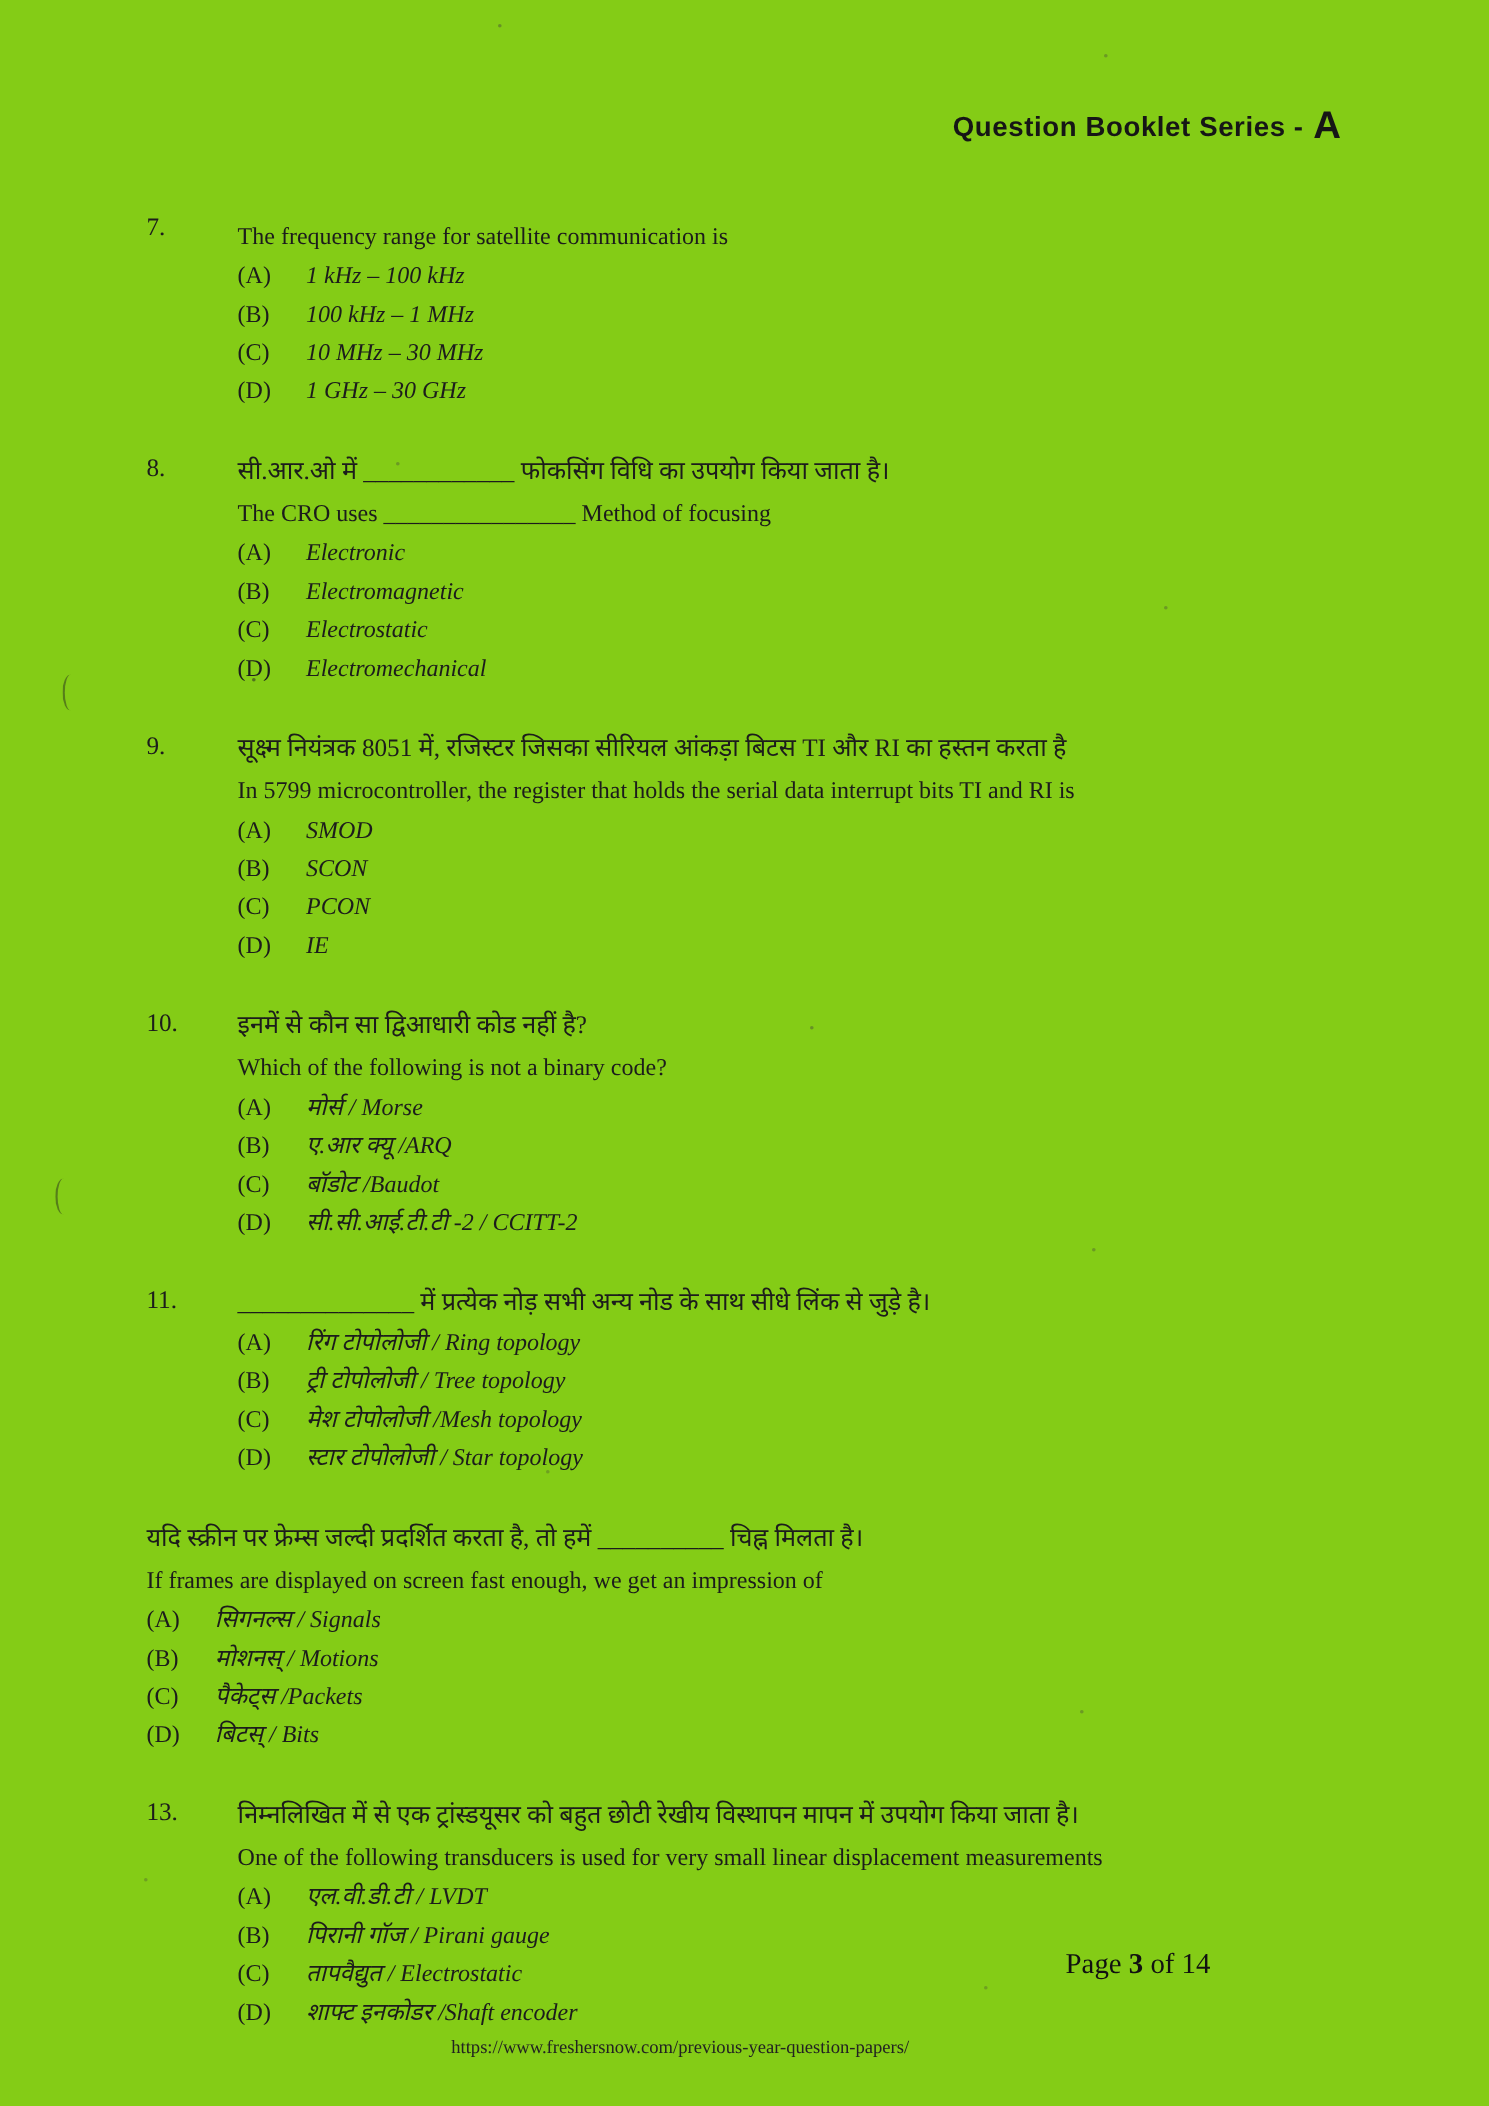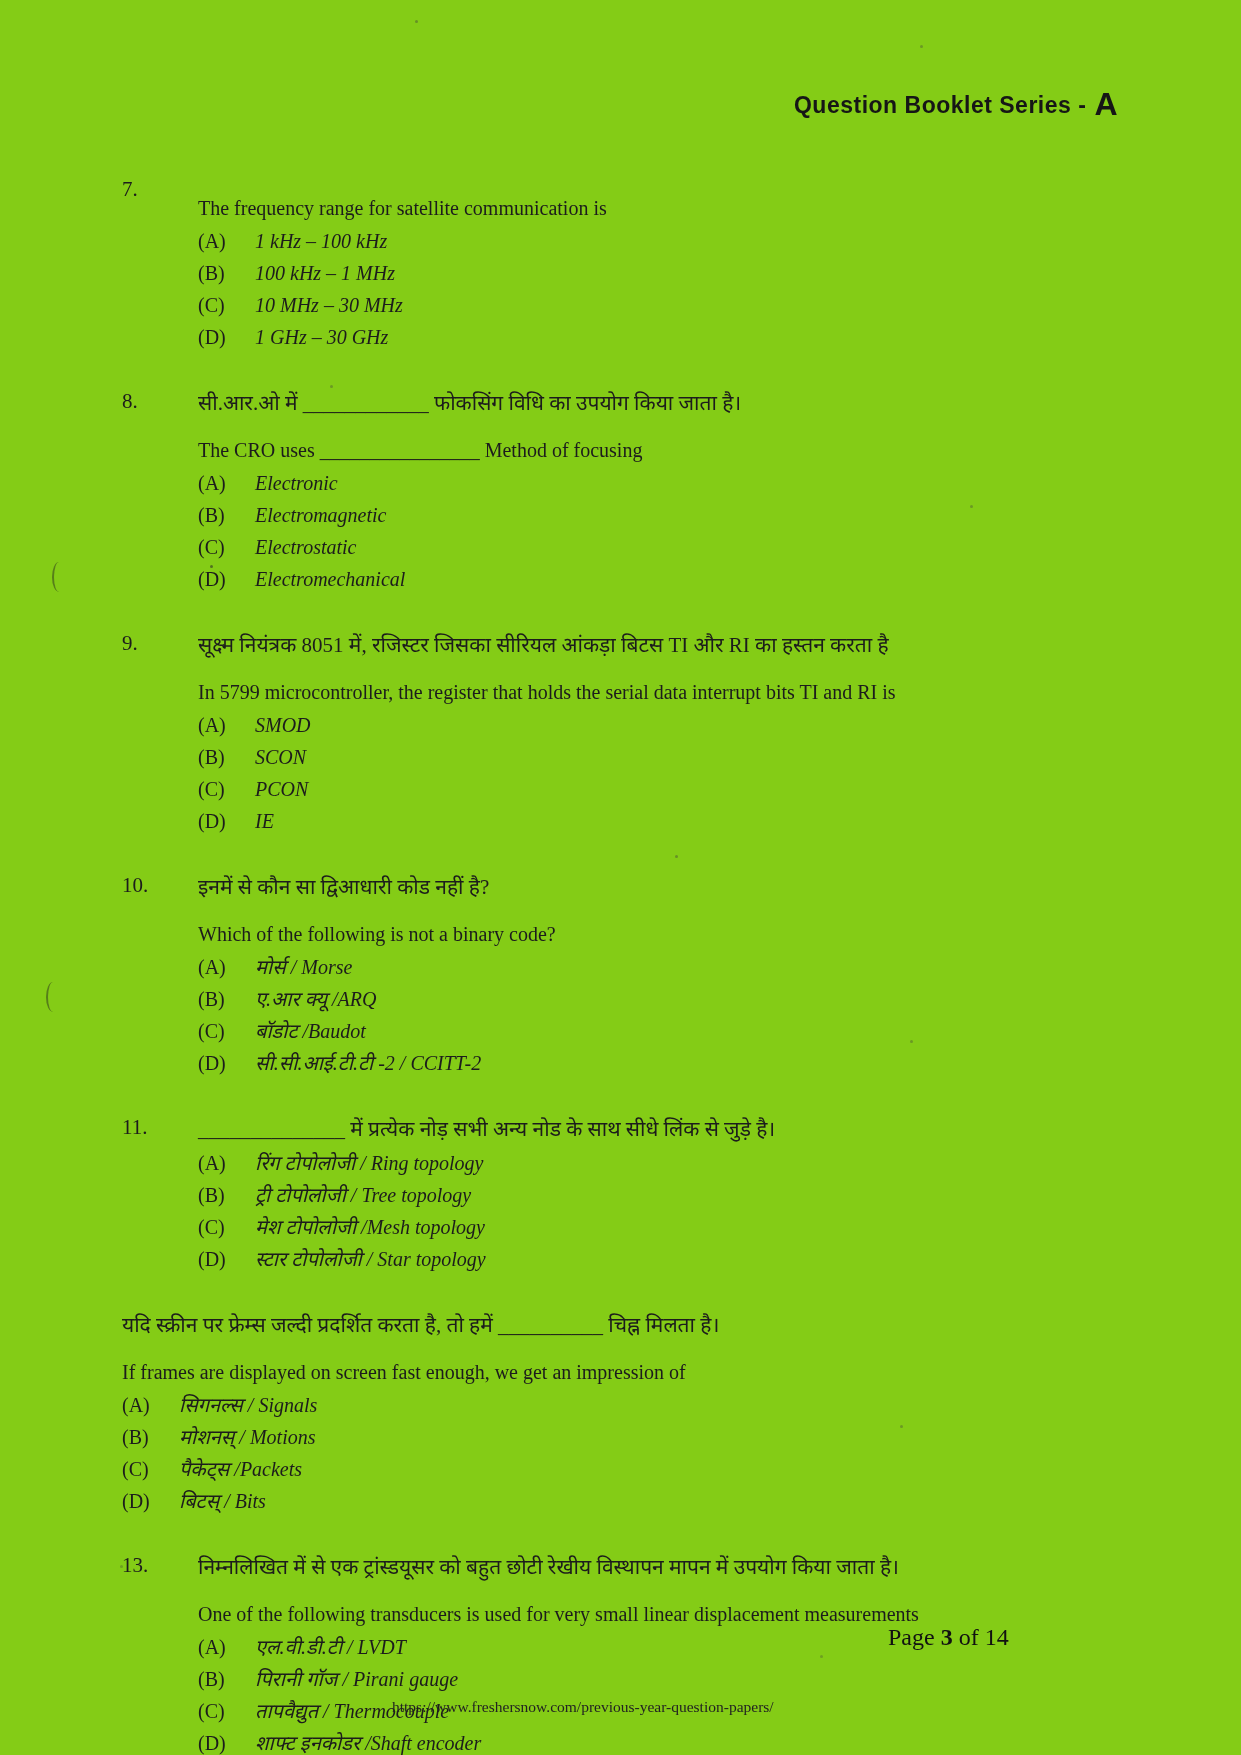--- a/index.html
+++ b/index.html
@@ -21,28 +21,28 @@
     letter-spacing:0.5px;
   }
   .series-letter { font-size:32px; margin-left:8px; vertical-align:-2px; }
 
   
   #questions { position:absolute; top:176px; left:122px; width:1050px; }
   .question { display:flex; margin-bottom:38px; }
   .q-num { width:76px; font-size:21px; padding-top:1px; flex:none; }
   .q-body { flex:1; }
   .q-hindi { font-size:21px; line-height:30px; }
-  .q-english { font-size:20px; line-height:28px; margin-top:18px; }
+  .q-english { font-size:20px; line-height:28px; margin-top:7px; }
   .q-options { margin-top:4px; }
   .option { display:flex; font-size:20px; line-height:26px; margin-top:6px; }
   .opt-label { width:57px; flex:none; }
   .opt-text { flex:1;font-style:italic; }
 
   
-  .footer-url { position:absolute; left:392px; top:1698px; font-size:15.5px; color:#222; }
+  .footer-url { position:absolute; left:376px; top:1698px; font-size:15.5px; color:#222; }
   .footer-page { position:absolute; left:888px; top:1624px; font-size:24px; color:#111; }
   .footer-page b { font-weight:bold; }
 
   
   .speck {
     position:absolute; width:3px; height:3px; border-radius:50%;
     background:rgba(40,40,40,0.55);
     box-shadow: 205px -545px 0 rgba(60,60,60,.4),
                 710px -520px 0 rgba(60,60,60,.35),
                 120px -180px 0 rgba(60,60,60,.35),
@@ -255,21 +255,21 @@
     <span class="opt-text">एल.वी.डी.टी / LVDT</span>
   </div>
 
   <div class="option">
     <span class="opt-label">(B)</span>
     <span class="opt-text">पिरानी गॉज / Pirani gauge</span>
   </div>
 
   <div class="option">
     <span class="opt-label">(C)</span>
-    <span class="opt-text">तापवैद्युत / Thermocouple</span>
+    <span class="opt-text">तापवैद्युत / Electrostatic</span>
   </div>
 
   <div class="option">
     <span class="opt-label">(D)</span>
     <span class="opt-text">शाफ्ट इनकोडर /Shaft encoder</span>
   </div>
 </div>
     </div>
   </div>
 </div>

